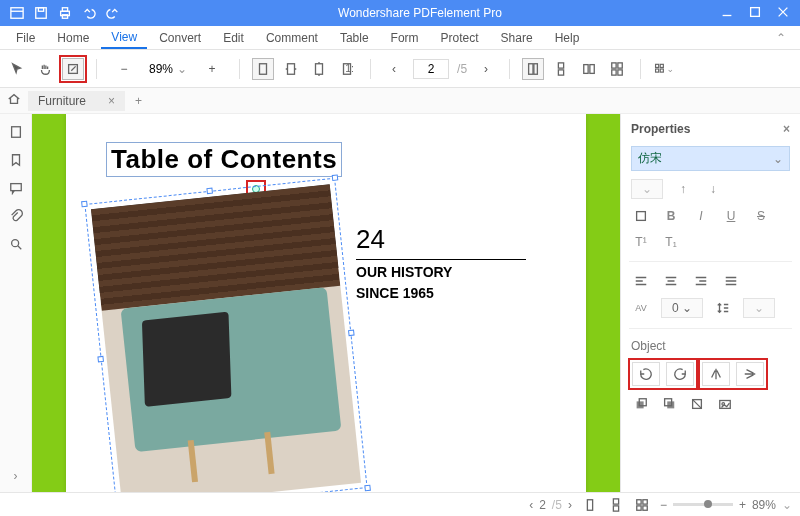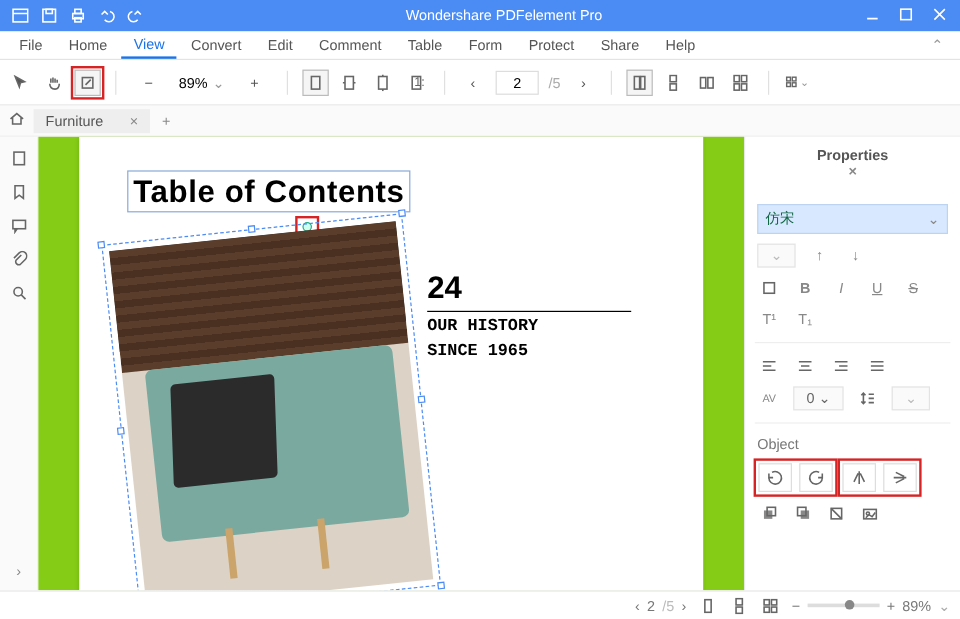--- a/index.html
+++ b/index.html
@@ -49,35 +49,35 @@
 .rot-handle-box { position:absolute; left:180px; top:66px; width:20px; height:18px; border:2px solid #d62424; display:flex; align-items:center; justify-content:center; }
 .rot-handle-box::after{content:"";width:6px;height:6px;border:1px solid #2a8;background:#cfe; border-radius:50%;}
 .photo { position:absolute; inset:0; background: linear-gradient(180deg,#3a2b22 0 28%, #dcd2c5 28% 100%); overflow:hidden; }
 .photo .wood { position:absolute; top:0; left:0; right:0; height:34%; background: repeating-linear-gradient(0deg,#5a3d2a 0 6px,#4a3020 6px 12px); }
 .photo .sofa { position:absolute; left:8%; right:6%; top:34%; bottom:18%; background:#7aa9a0; border-radius:6px; }
 .photo .sofa .cush { position:absolute; left:8%; top:10%; width:42%; height:60%; background:#2b2b2b; border-radius:4px; transform:skewX(-4deg); }
 .photo .leg { position:absolute; bottom:6%; left:30%; width:6px; height:14%; background:#caa46a; }
 .photo .leg.r { left:62%; }
 
 .textcol { position:absolute; left:290px; top:110px; width:170px; }
-.textcol .big { font-size:26px; font-weight:700; font-family:Arial Black,Arial,sans-serif; }
-.textcol .sub { font-size:14px; font-weight:900; font-family:Liberation Mono, monospace; line-height:1.2; margin-top:4px; }
+.textcol .big { font-size:26px; font-weight:400; font-family:Arial Black,Arial,sans-serif; }
+.textcol .sub { font-size:14px; font-weight:900; font-family:Liberation Sans, sans-serif; line-height:1.2; margin-top:4px; }
 .textcol p { font-size:9.5px; margin-top:10px; font-family: Georgia, 'Times New Roman', serif; line-height:1.3; }
 .textcol .rule { border:none; border-top:1px solid #000; margin-top:4px; }
 
 
 .leftstrip { position:absolute; top:114px; bottom:24px; left:0; width:32px; background:#fafafa; border-right:1px solid #eee; display:flex; flex-direction:column; align-items:center; gap:12px; padding-top:10px; color:#888; }
 .leftstrip span{ width:16px; height:16px; display:flex; align-items:center; justify-content:center; }
 .leftstrip .expand { margin-top:auto; margin-bottom:8px; }
 
 
 .props { position:absolute; top:114px; bottom:24px; right:0; width:180px; background:#fff; border-left:1px solid #e6e6e6; padding:8px 10px; overflow:hidden; }
-.props h3 { font-size:13px; color:#555; font-weight:600; display:flex; justify-content:space-between; align-items:center;flex-direction:column; }
+.props h3 { font-size:13px; color:#555; font-weight:600; display:flex; justify-content:space-between; align-items:center; }
 .props .close { color:#888; }
-.fontsel { margin-top:20px; background:#d8e8ff; color:#164; padding:3px 6px; display:flex; justify-content:space-between; align-items:center; border:1px solid #bcd4f0;}
+.fontsel { margin-top:10px; background:#d8e8ff; color:#164; padding:3px 6px; display:flex; justify-content:space-between; align-items:center; border:1px solid #bcd4f0;}
 .fontsel .dd { color:#888; }
 .row { display:flex; align-items:center; gap:10px; margin-top:8px; color:#888; }
 .row .sizesel { border:1px solid #e3e3e3; padding:2px 10px; color:#bbb; background:#fafafa; }
 .iconbtn { width:20px; height:18px; display:inline-flex; align-items:center; justify-content:center; color:#888; }
 .hr { border:none; border-top:1px solid #eee; margin:10px -2px; }
 .sectlbl { color:#777; margin-top:6px; }
 .obj-row { display:flex; gap:6px; margin-top:8px; }
 .obj-row .iconbtn { border:1px solid #ddd; width:28px; height:24px; color:#777; }
 .red-outline { outline:2px solid #d62424; outline-offset:1px; padding:1px; }
 .small-row { display:flex; gap:8px; margin-top:8px; }

